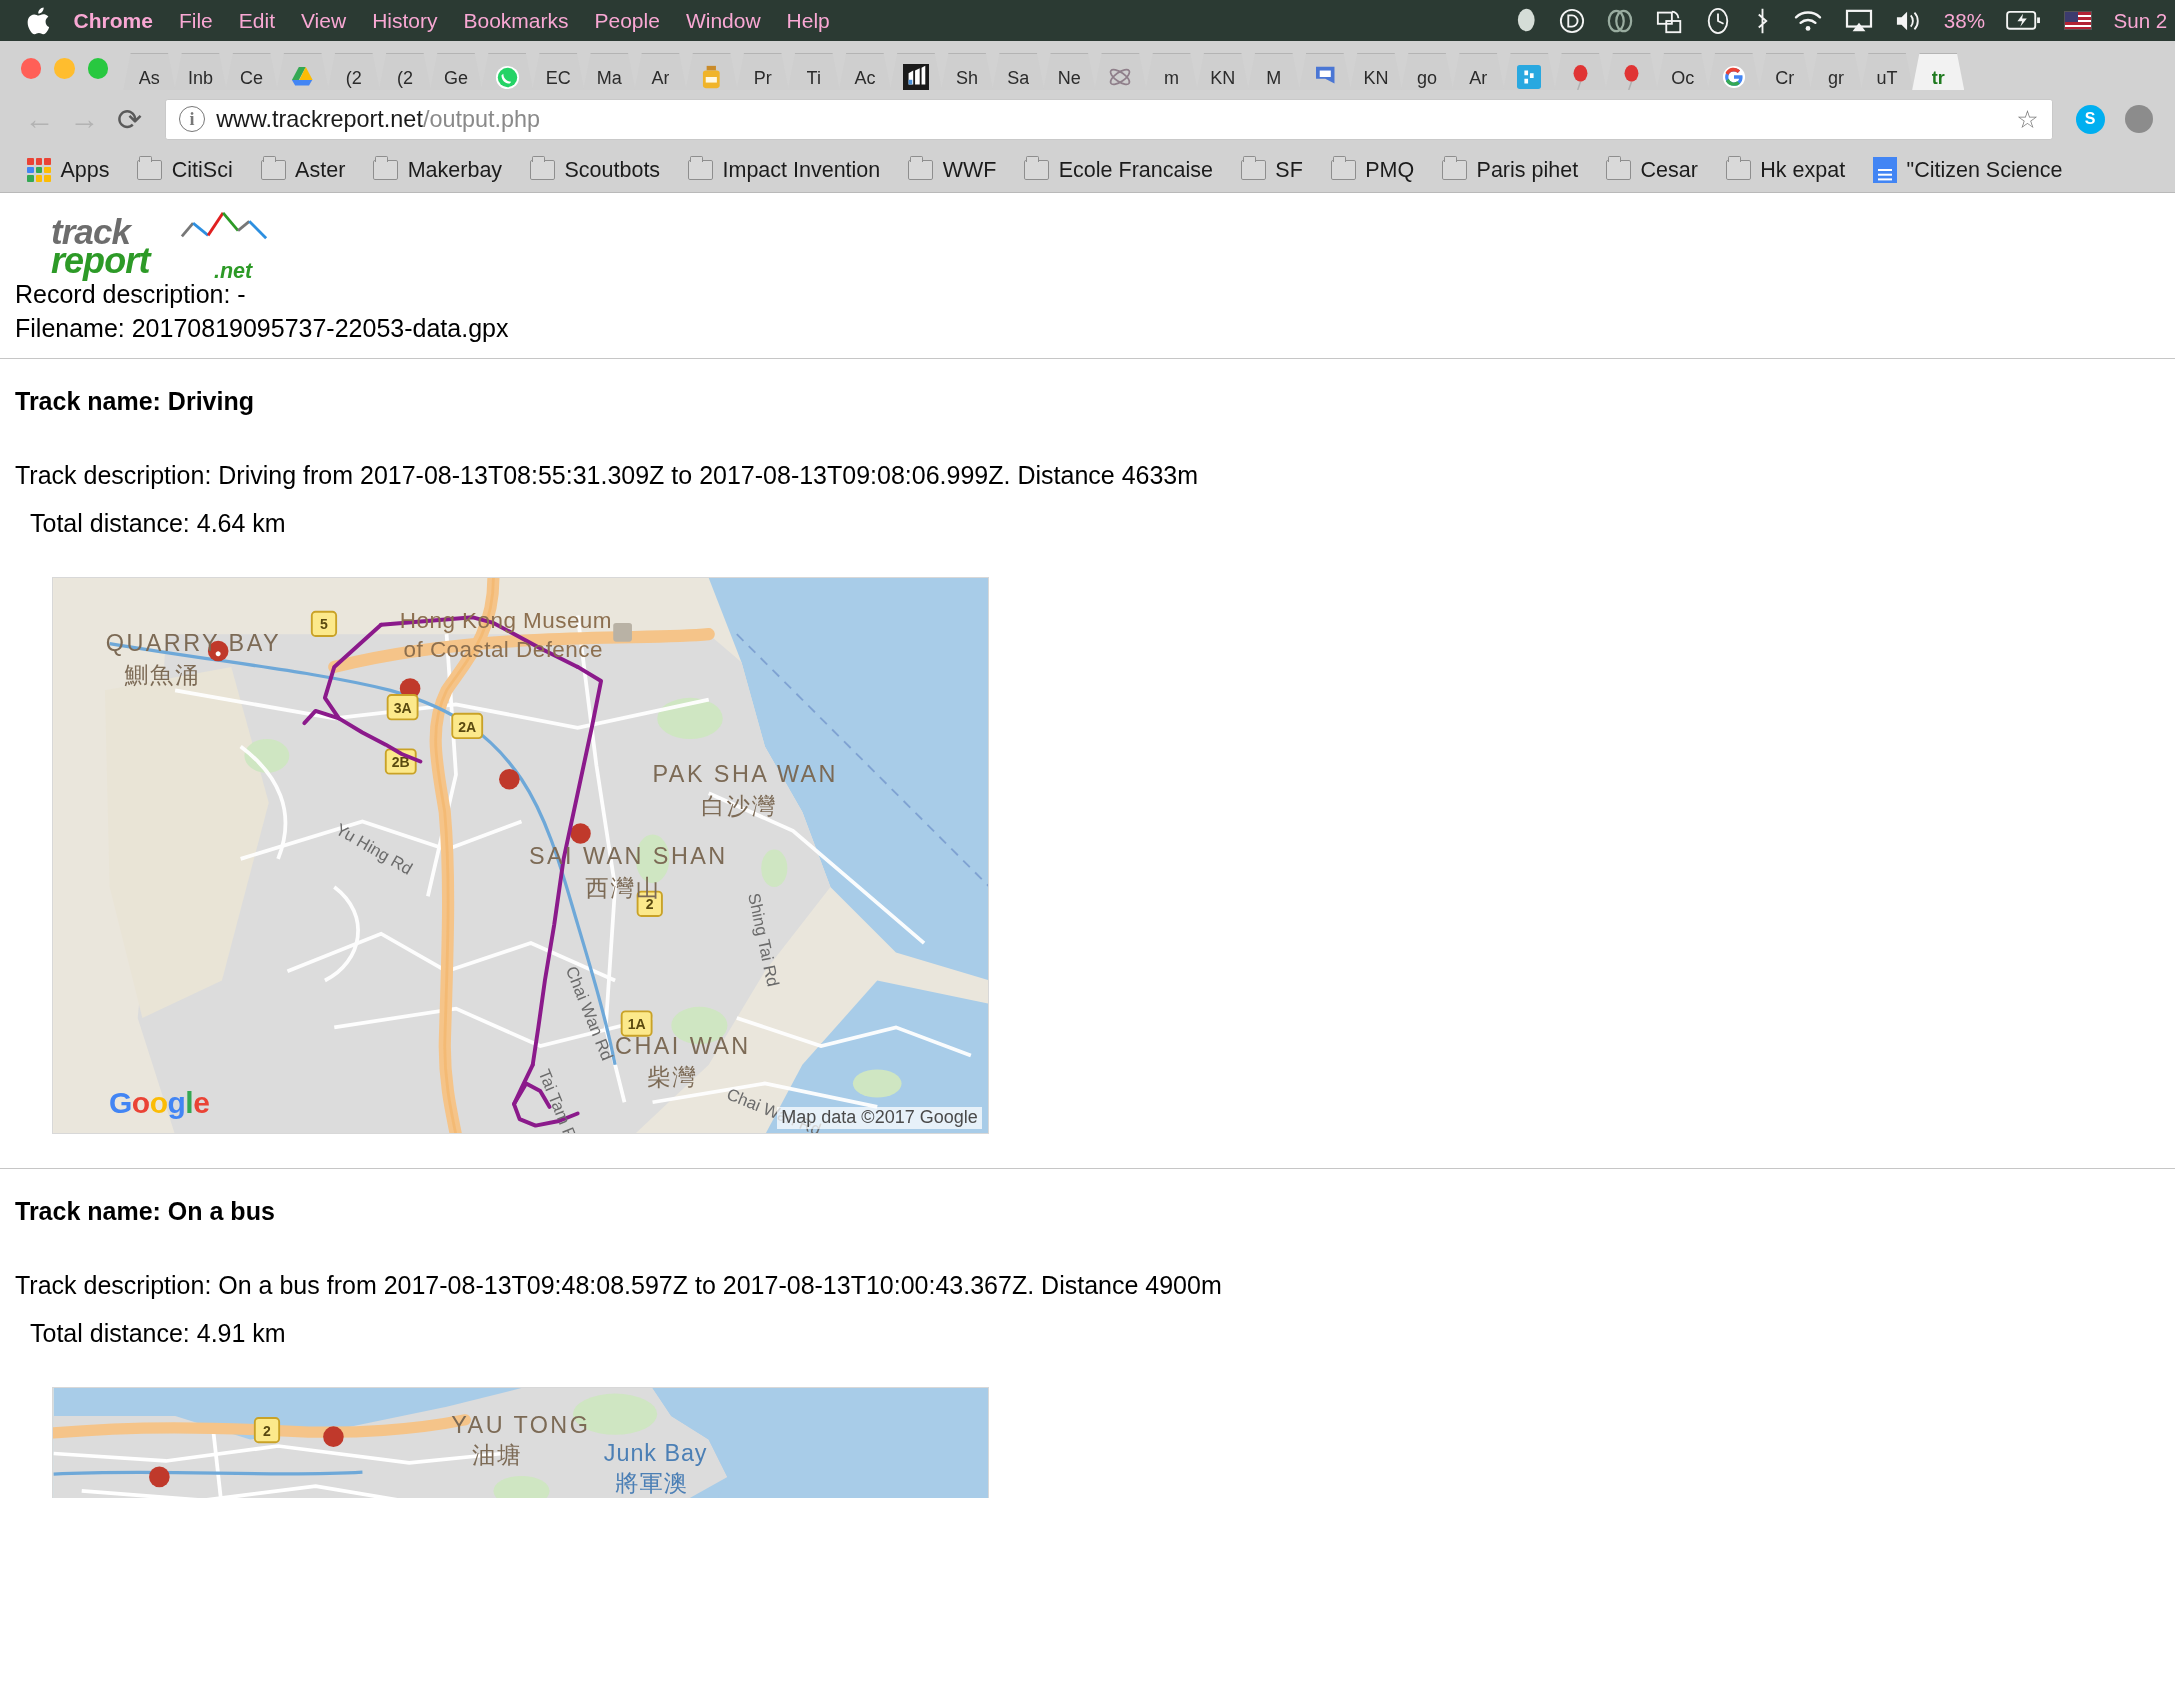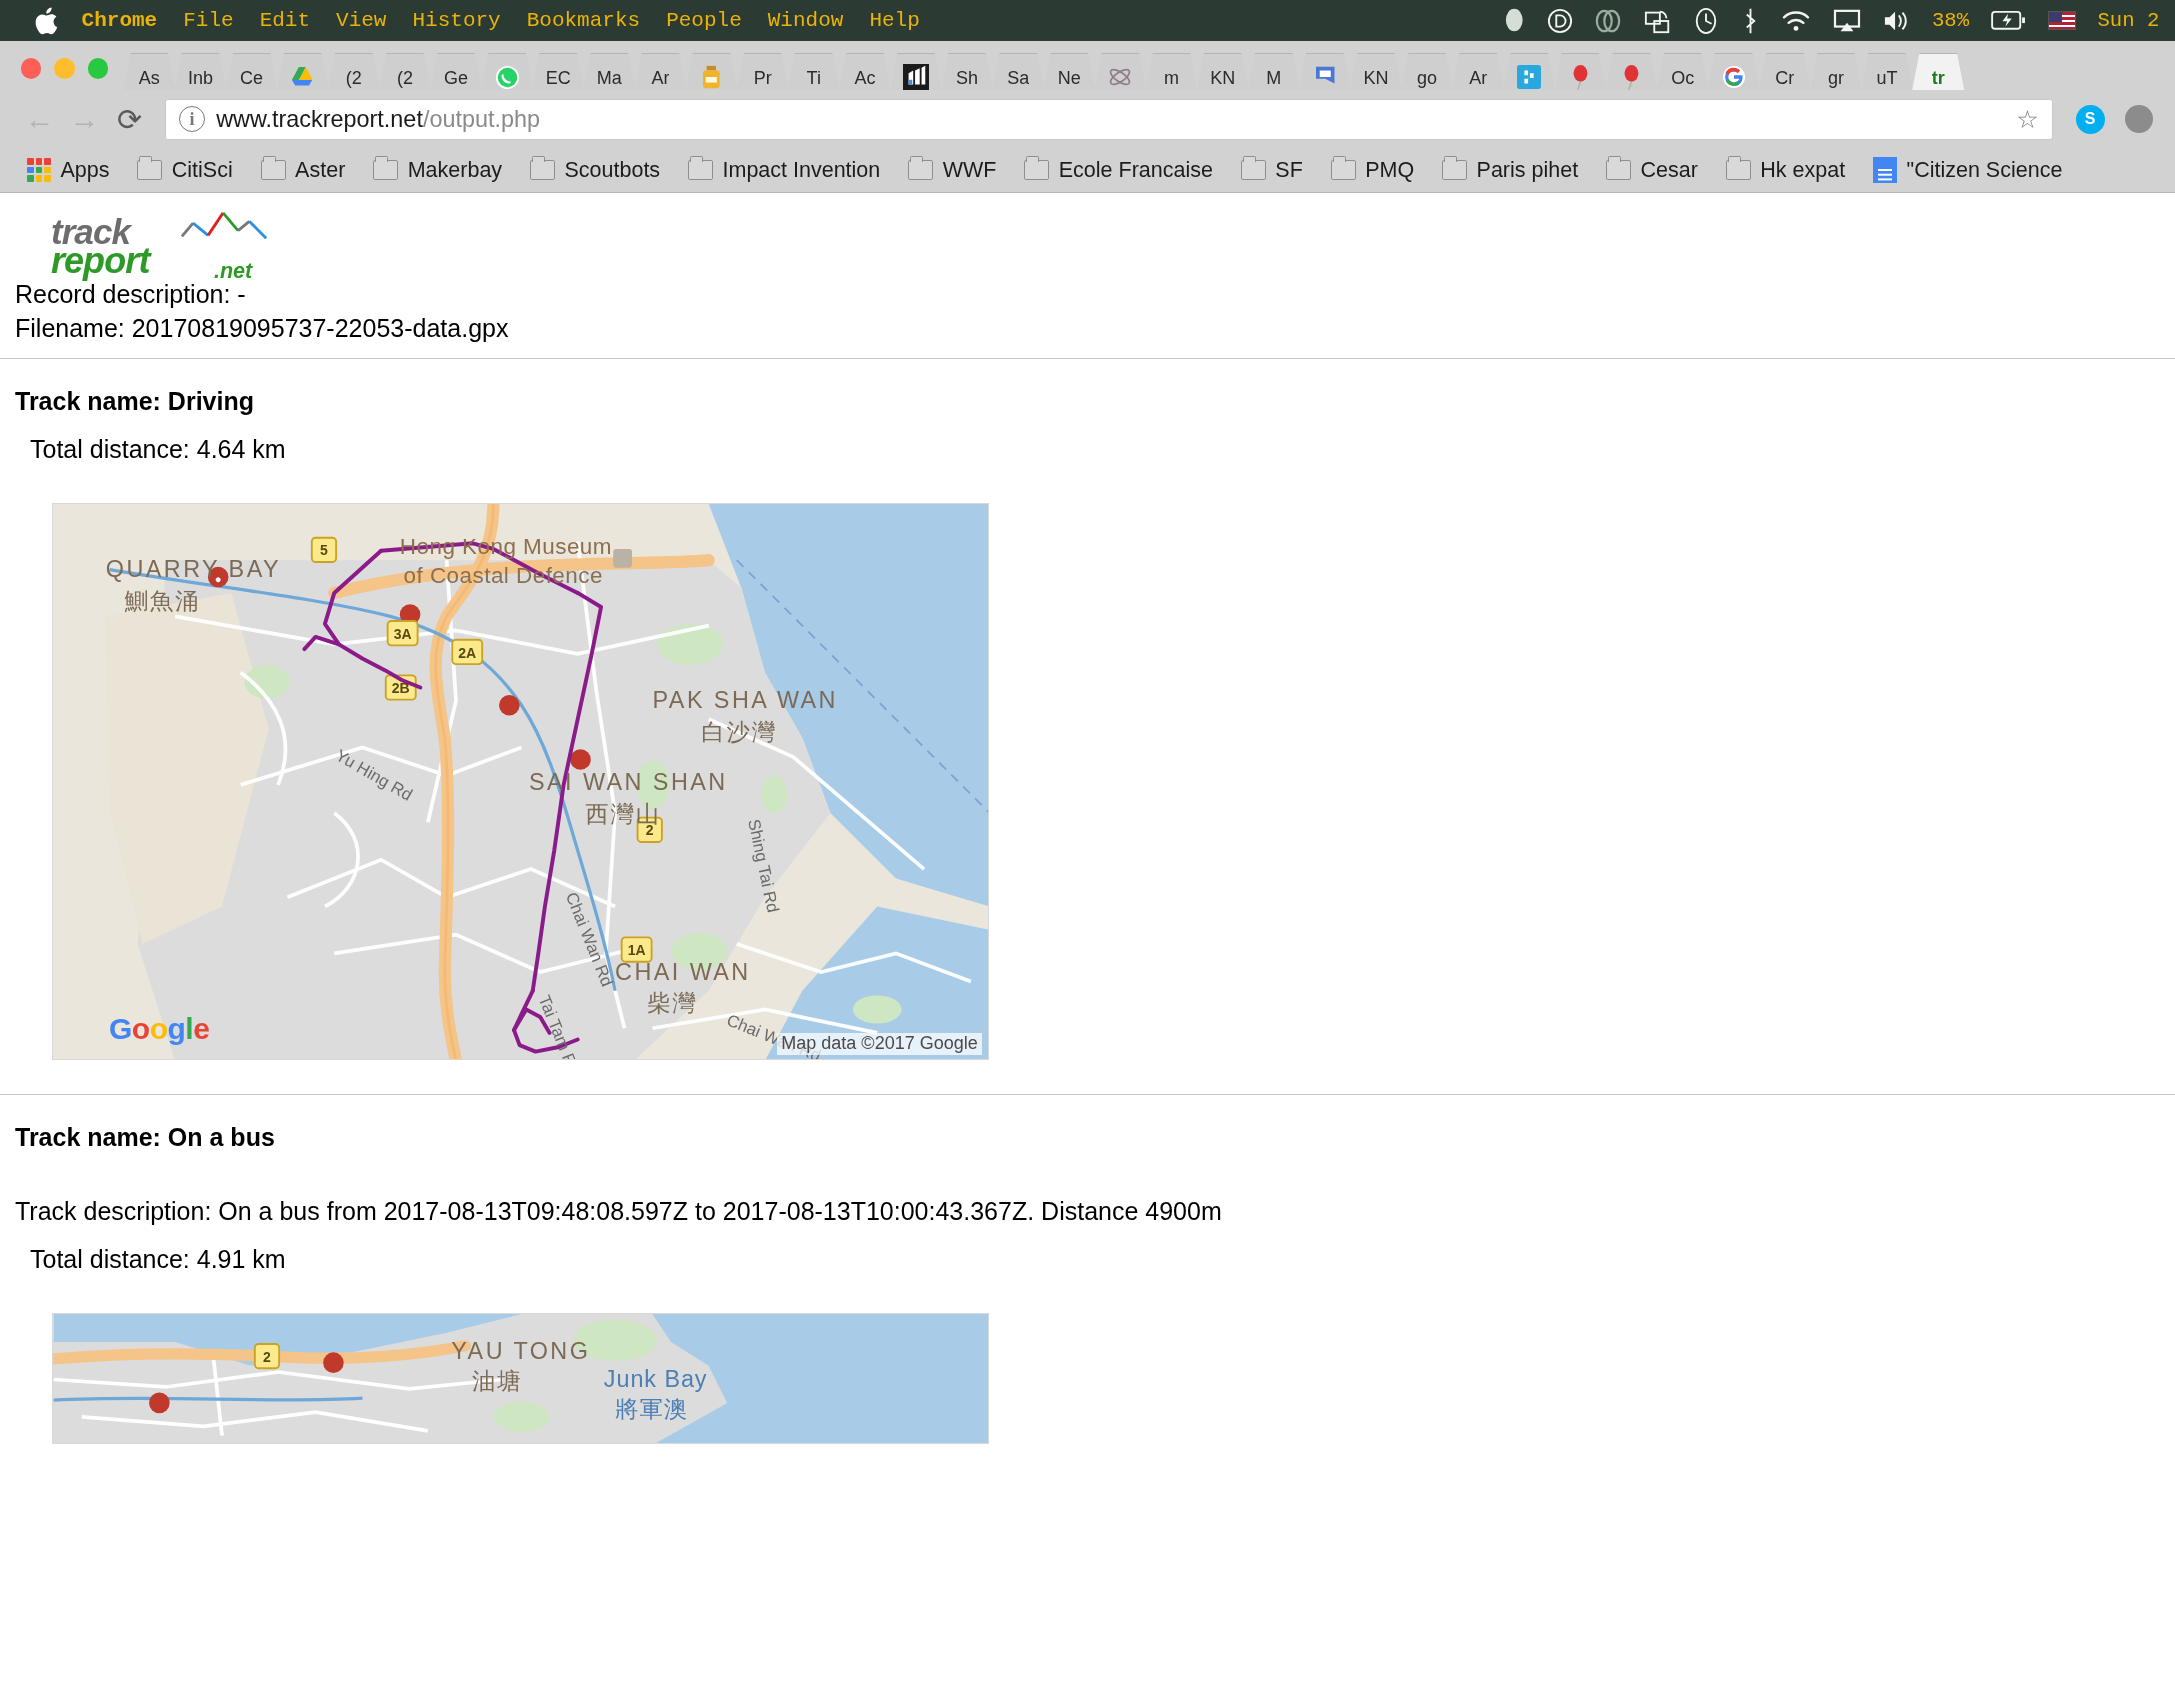--- a/index.html
+++ b/index.html
@@ -5,23 +5,23 @@
   * { margin:0; padding:0; box-sizing:border-box; }
   html,body { width:2176px; height:1686px; overflow:hidden; }
   body {
     font-family:"Liberation Sans", sans-serif;
     background:#ffffff;
     -webkit-font-smoothing:antialiased;
   }
 
   
   .menubar{
-    height:41px; background:#2b3a33; color:#eab308;
-    display:flex; align-items:center; padding:0 13px;
-    font-size:20.6px; position:relative; z-index:50;font-family:Liberation Mono, monospace;
+    height:41px; background:#2b3a33; color:#f9a8d4;
+    display:flex; align-items:center; padding:0 5px;
+    font-size:20.6px; position:relative; z-index:50;
   }
   .apple-logo{ width:24px; height:28px; margin:0 24px 0 20.6px; position:relative; }
   .apple-logo svg{ display:block; }
   .menubar .mi{ margin-right:26px; white-space:nowrap; font-size:21px; }
   .menubar .mi.bold{ font-weight:bold; }
   .menubar .spacer{ flex:1; }
   .tray{ display:flex; align-items:center; gap:21.5px; padding-right:3.7px;text-align:right;}
   .tray .tic{ display:flex; align-items:center; justify-content:center; opacity:.95;}
   .tray .batt{ font-size:20.6px; letter-spacing:0; }
   .flag{ width:28px; height:19px; background:
@@ -505,20 +505,21 @@
         </svg>
       </div>
     </div>
 
     <div class="metaline">Record description: -</div>
     <div class="metaline">Filename: 20170819095737-22053-data.gpx</div>
     <hr class="hr">
 
     <div class="tracksec">
       <div class="tname">Track name: Driving</div>
+      <div class="tdesc">Track description: Driving from 2017-08-13T08:55:31.309Z to 2017-08-13T09:08:06.999Z. Distance 4633m</div>
       <div class="tdist">Total distance:   4.64 km</div>
     </div>
 
     <div class="mapbox">
       <svg width="937" height="557" viewBox="0 0 1000 595">
         <rect width="1000" height="595" fill="#eae6dc"></rect>
 
         <path d="M700 0 H1000 V430 L900 400 L830 330 L800 250 L760 180 L735 90 L700 0 Z" fill="#a8cce8"></path>
         <path d="M880 430 L1000 455 V595 H760 L800 520 Z" fill="#a8cce8"></path>
 

